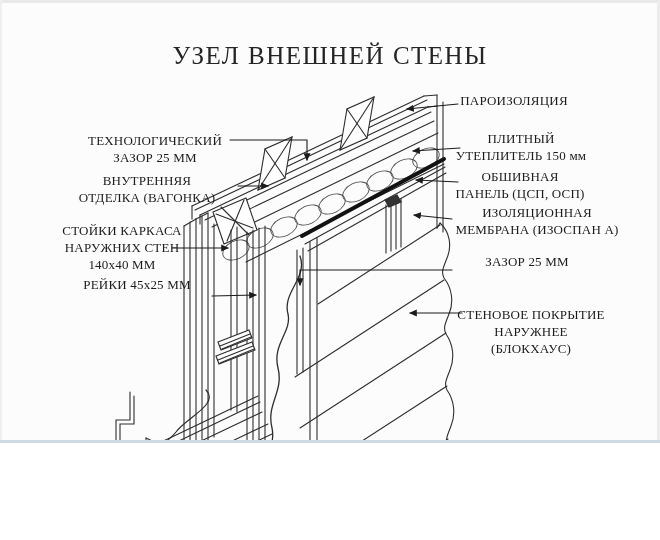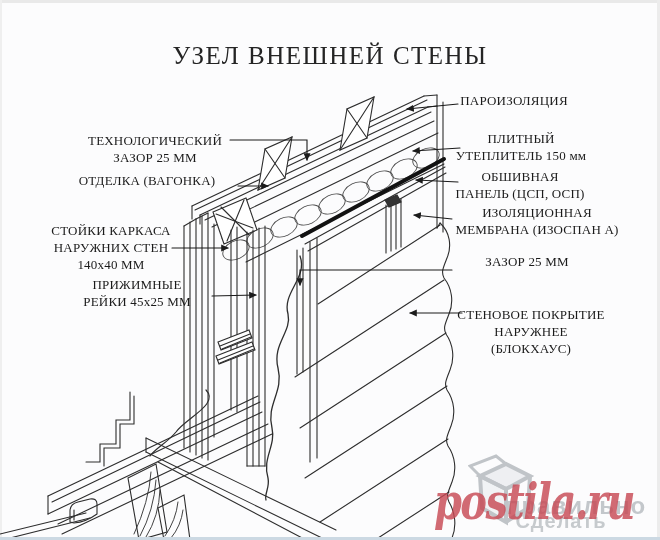--- a/index.html
+++ b/index.html
@@ -1,16 +1,16 @@
 <!DOCTYPE html>
 <html><head>
 <meta charset="utf-8">
 <style>
   html,body{margin:0;padding:0;background:#ffffff;}
-  .page{position:relative;width:660px;height:540px;background:#fcfcfd;overflow:hidden;
+  .page{position:relative;width:660px;height:443px;background:#fcfcfd;overflow:hidden;
         font-family:"Liberation Serif","DejaVu Serif",serif;}
   .edge{position:absolute;background:#e9e9e9;}
   .edge.top{left:0;top:0;width:660px;height:3px;}
   .edge.left{left:0;top:0;width:2px;height:540px;background:#efefef;}
   .edge.right{right:0;top:0;width:3px;height:540px;background:#ececec;}
   .edge.bottom{left:0;bottom:0;width:660px;height:3px;background:#ccd9e3;}
   .title{position:absolute;left:0;top:42px;width:660px;text-align:center;
          font-size:25px;letter-spacing:1.5px;color:#242424;}
   .diagram-svg{position:absolute;left:0;top:0;width:660px;height:540px;}
   .lbl{position:absolute;color:#1b1b1b;font-size:13px;line-height:17px;text-align:center;
@@ -192,29 +192,29 @@
       <path d="M452,270 L300,270 L300,285" marker-end="url(#arr)"></path>
       <path d="M462,313 L410,313" marker-end="url(#arr)"></path>
     </g>
   </svg>
 
   <div class="lbl" style="left:155px;top:132px;">
     <span>ТЕХНОЛОГИЧЕСКИЙ</span>
     <span>ЗАЗОР 25 ММ</span>
   </div>
   <div class="lbl" style="left:147px;top:172px;">
+    <span>ВНУТРЕННЯЯ</span>
     <span>ОТДЕЛКА (ВАГОНКА)</span>
   </div>
-  <div class="lbl" style="left:111px;top:222px;">
+  <div class="lbl" style="left:122px;top:222px;">
     <span>СТОЙКИ КАРКАСА</span>
     <span>НАРУЖНИХ СТЕН</span>
     <span>140x40 ММ</span>
   </div>
   <div class="lbl" style="left:137px;top:276px;">
-    <span>ПРИЖИМНЫЕ</span>
     <span>РЕЙКИ 45x25 ММ</span>
   </div>
   <div class="lbl" style="left:514px;top:92px;">
     <span>ПАРОИЗОЛЯЦИЯ</span>
   </div>
   <div class="lbl" style="left:521px;top:130px;">
     <span>ПЛИТНЫЙ</span>
     <span>УТЕПЛИТЕЛЬ 150 мм</span>
   </div>
   <div class="lbl" style="left:520px;top:168px;">

